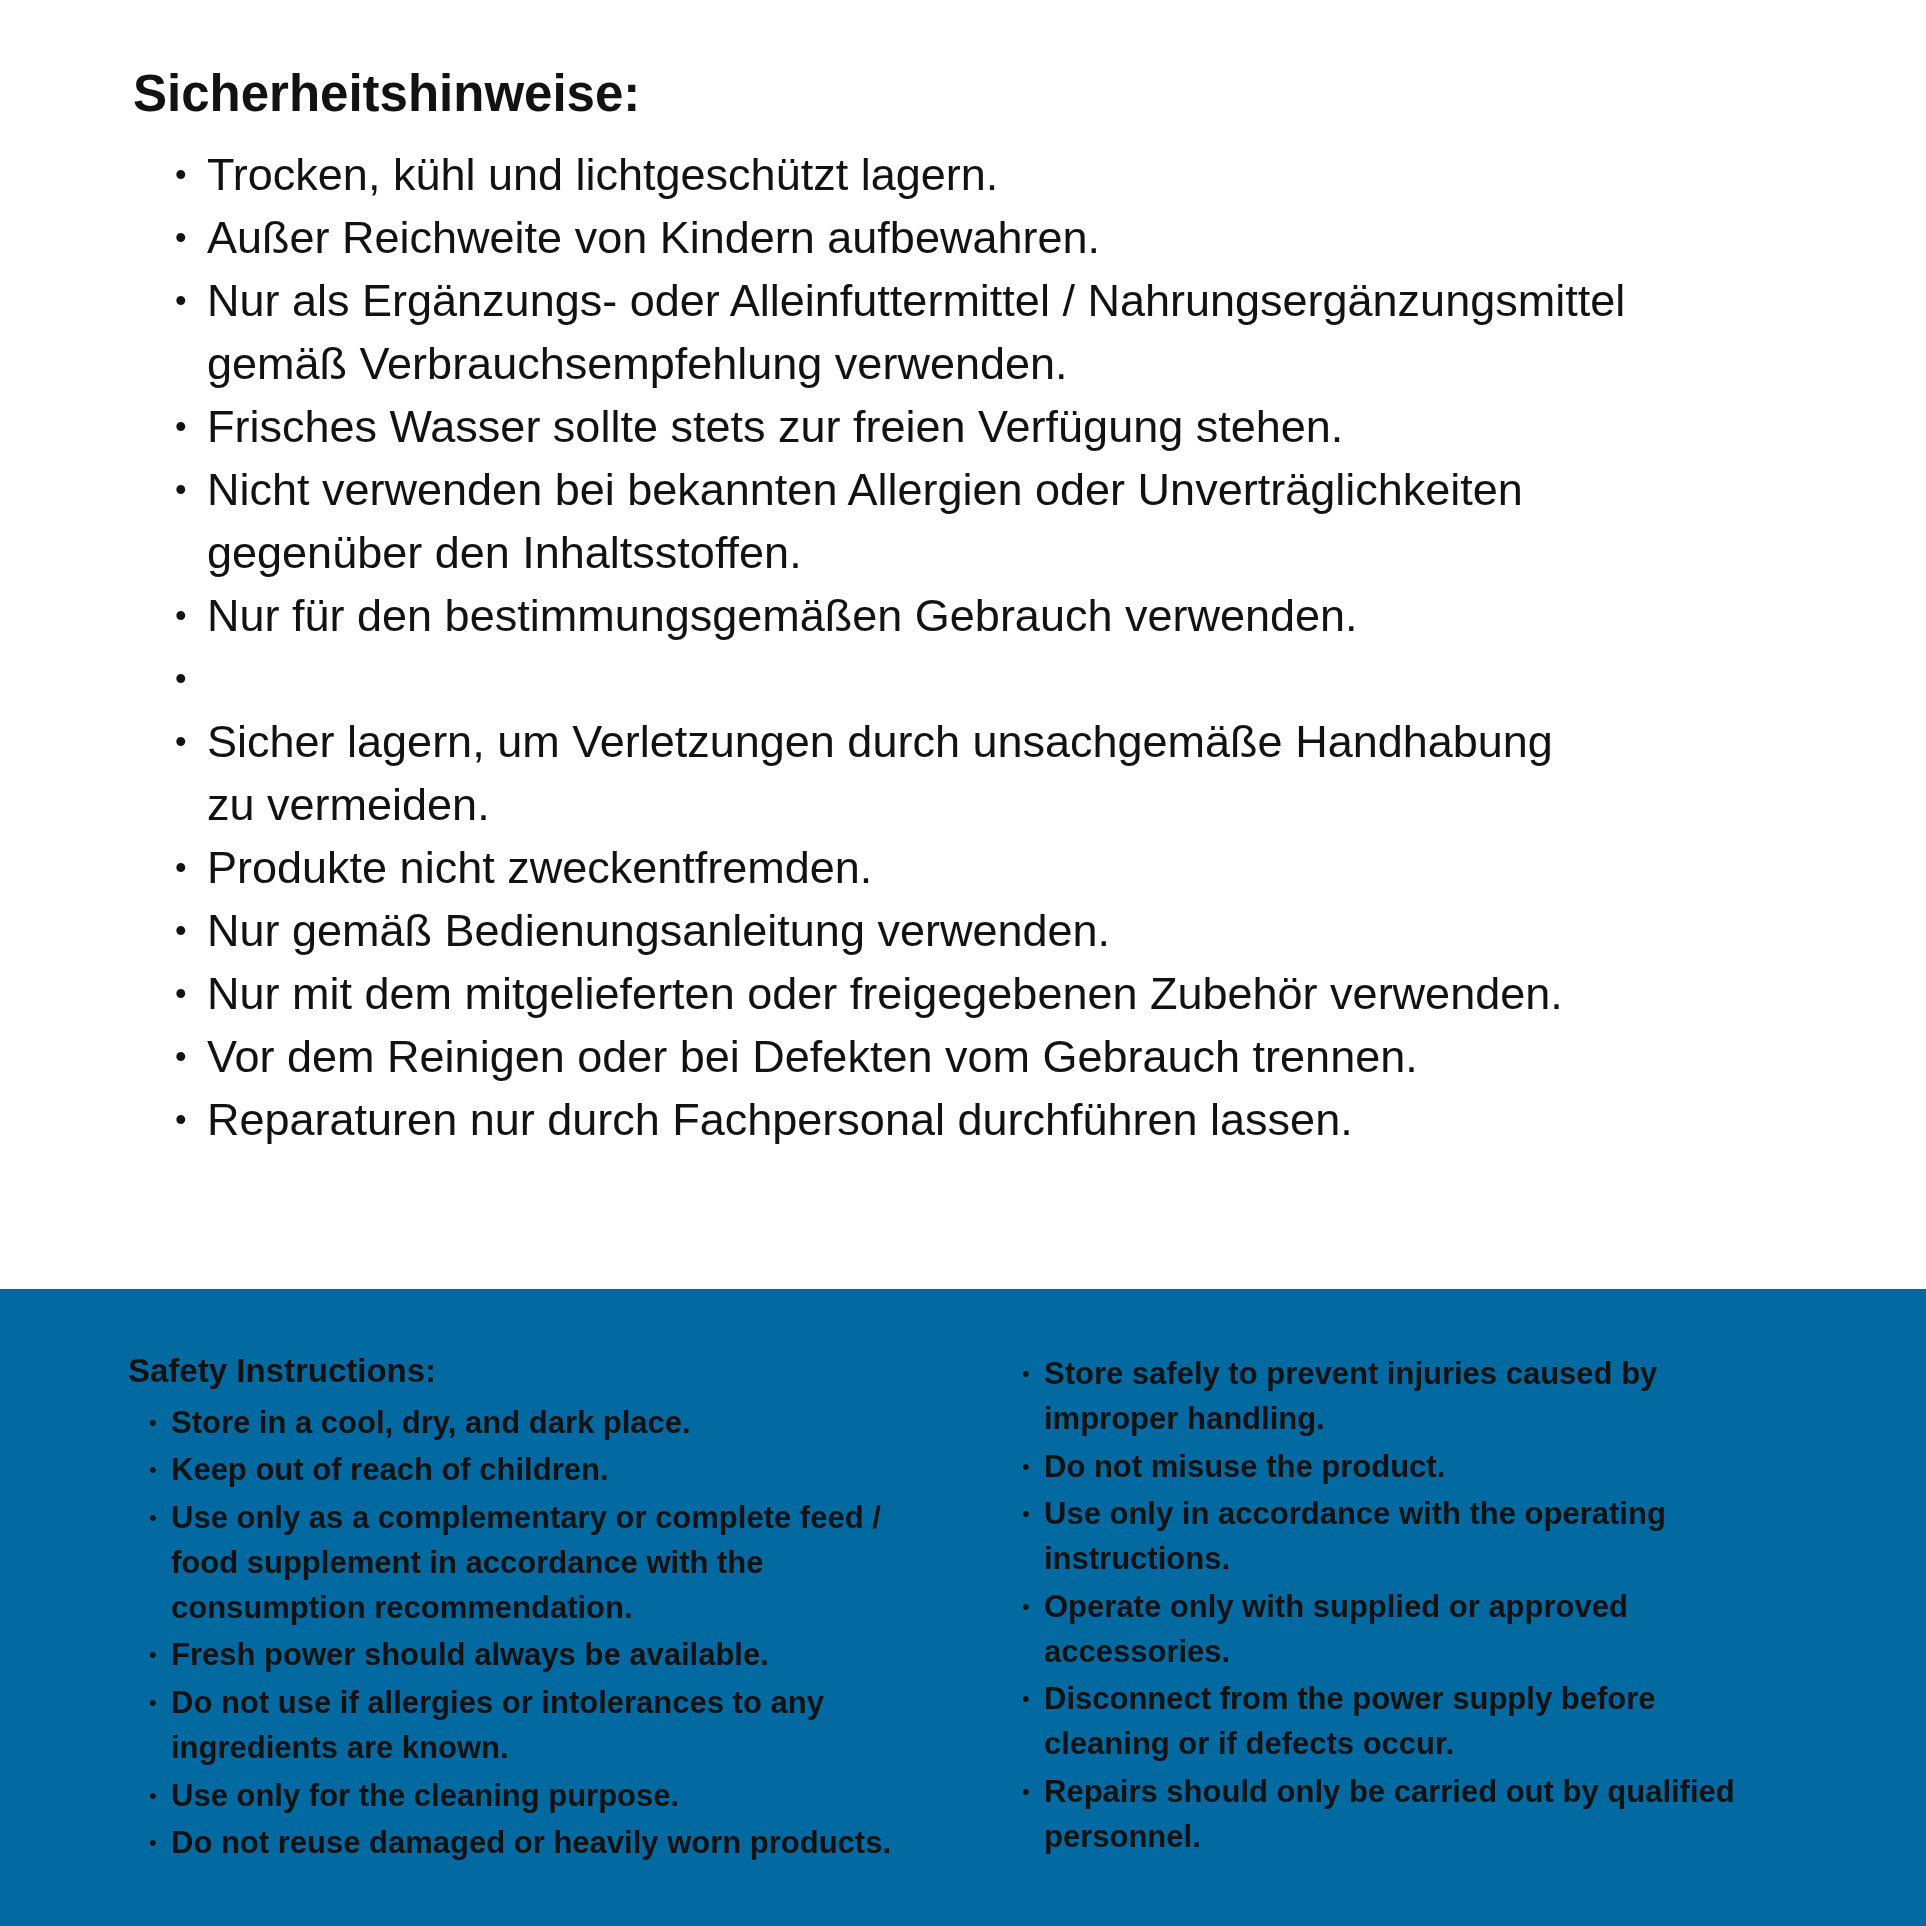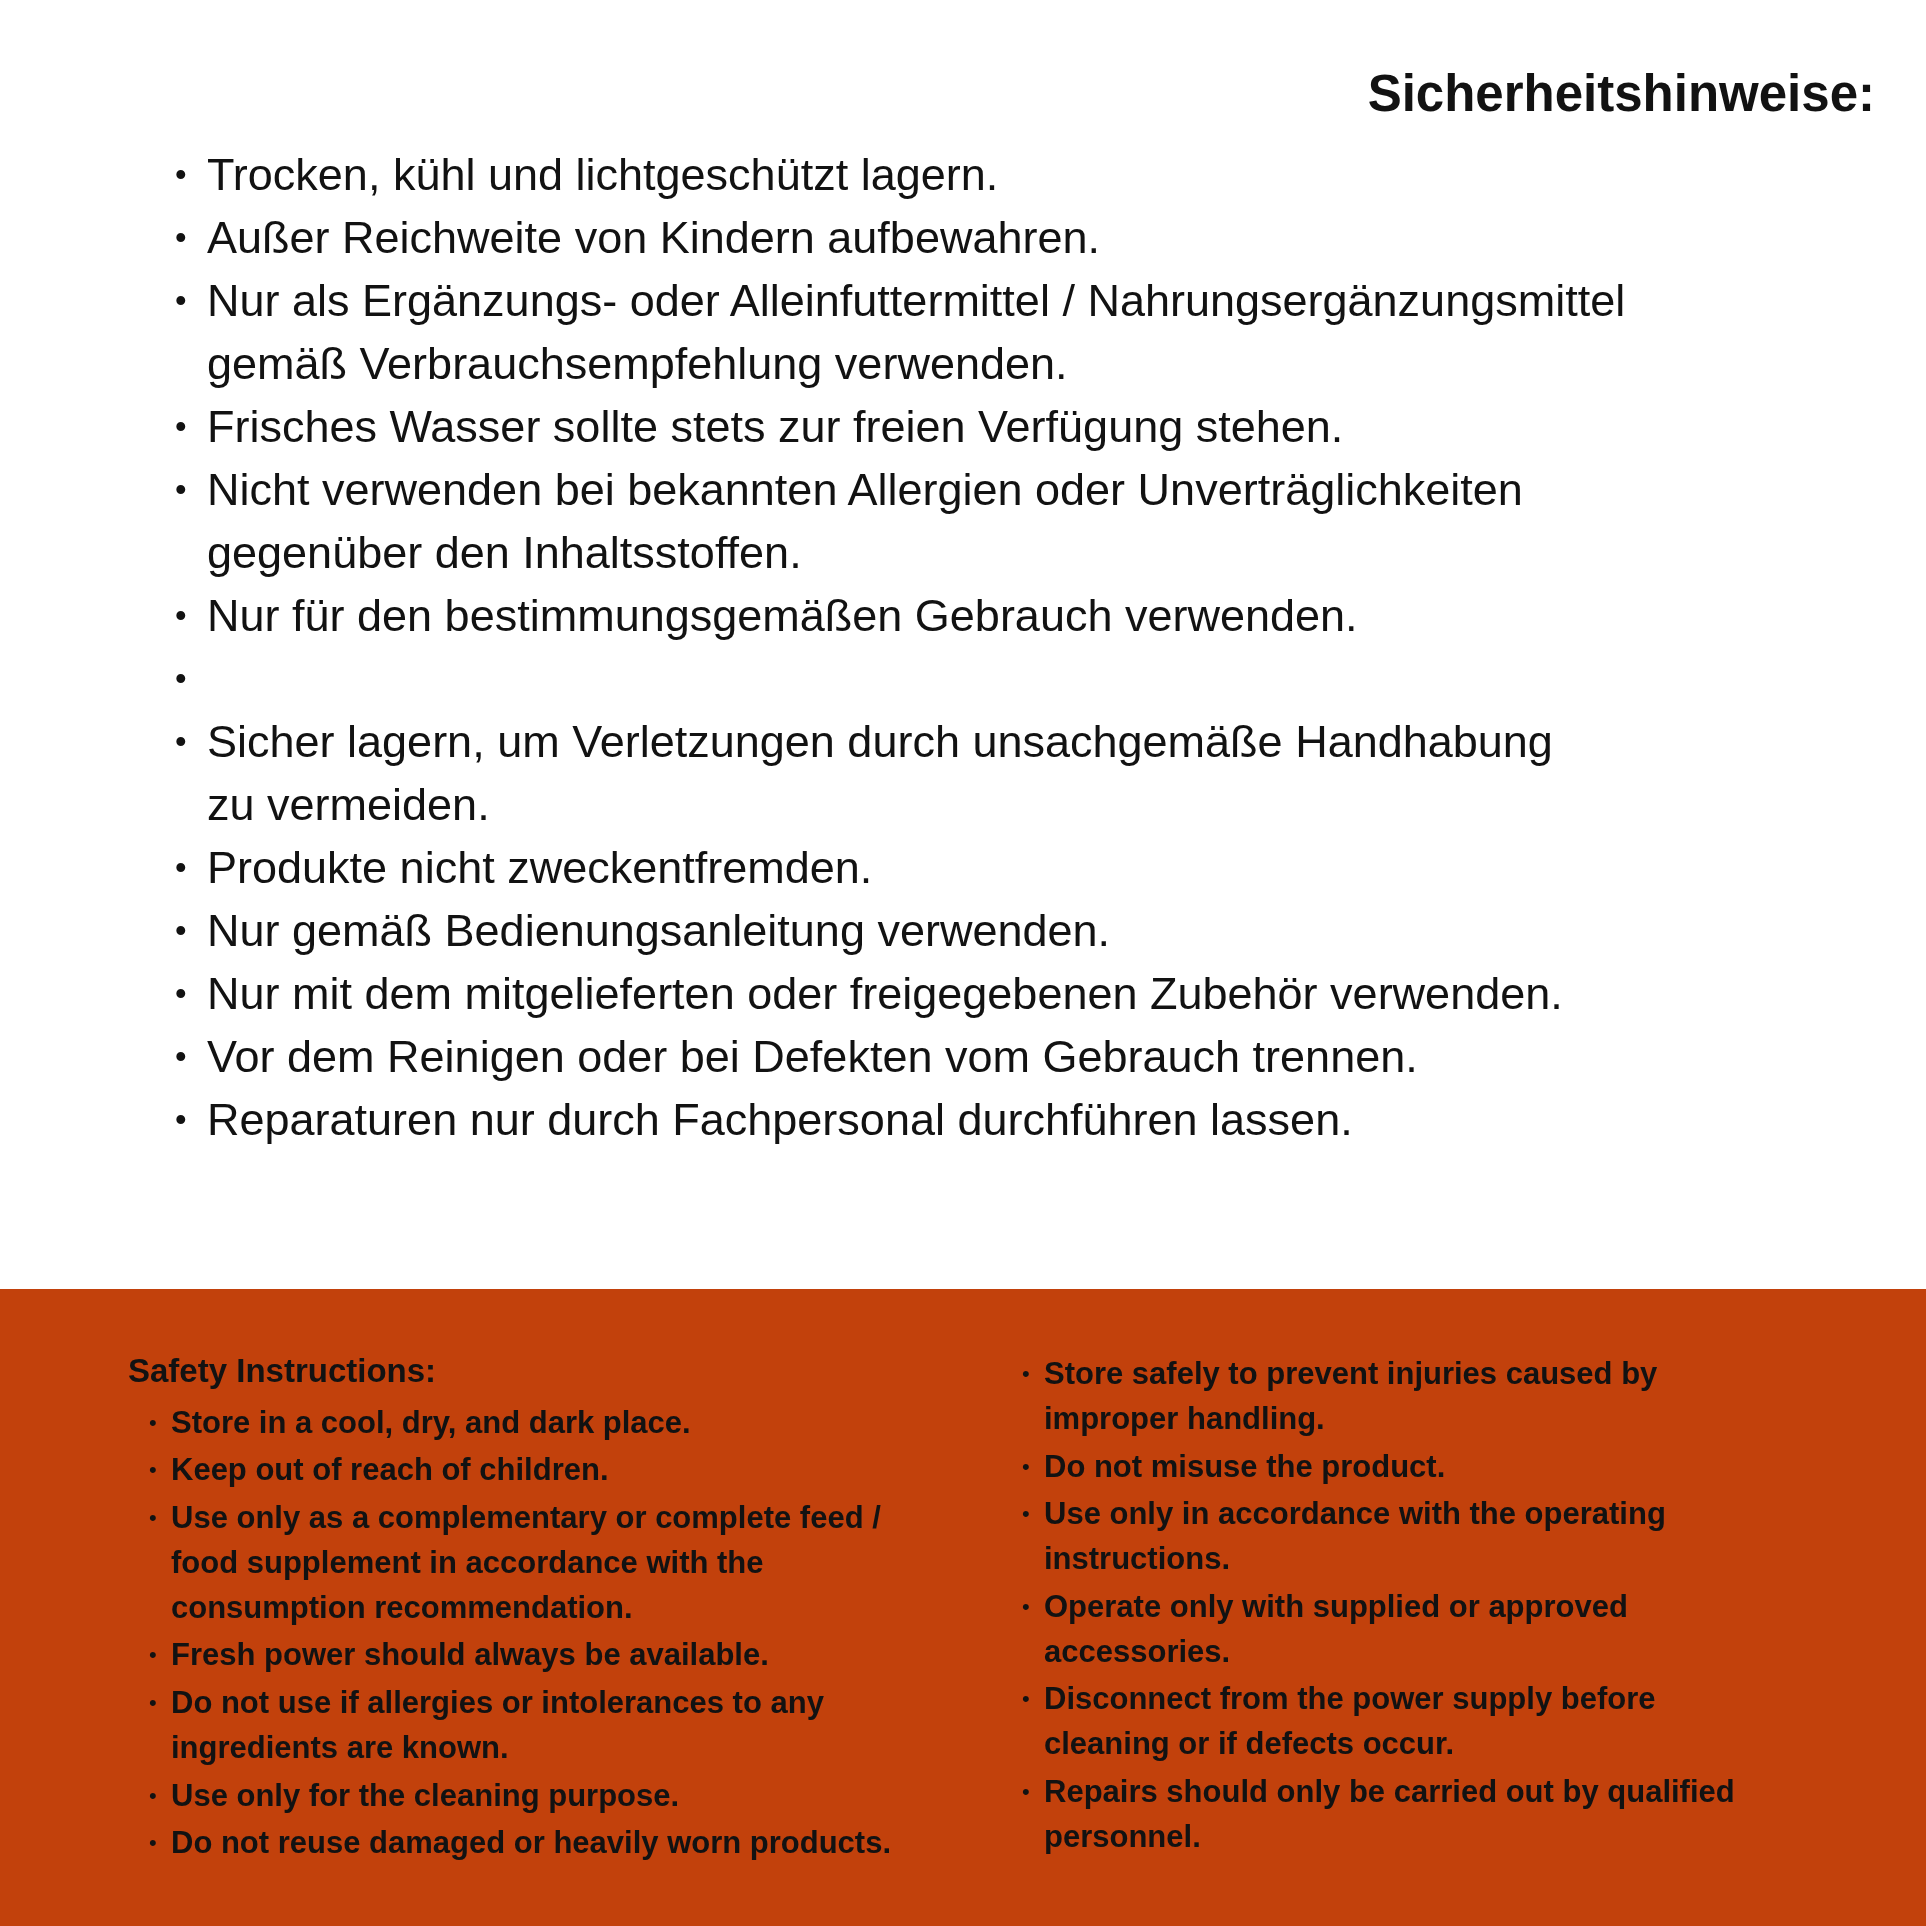--- a/index.html
+++ b/index.html
@@ -21,42 +21,41 @@
     height: 1289px;
     box-sizing: border-box;
     padding: 68px 51px 0 133px;
     background: #ffffff;
   }
   .de h1 {
     margin: 0;
     font-size: 51px;
     line-height: 51px;
     font-weight: bold;
-    text-align: right;
   }
   .de-list {
     list-style: none;
     margin: 24.4px 0 0 0;
     padding: 0 0 0 42px;
     font-size: 45px;
     line-height: 63px;
   }
   .de-list li { display: flex; }
   .de-list .bullet {
     flex: 0 0 32px;
     font-size: 33px;
     line-height: 63px;
   }
   .de-list .txt { white-space: pre-line; }
 
   
   .en {
     height: 638px;
     box-sizing: border-box;
-    background: #c2410c;
+    background: #0369a1;
     display: flex;
     padding: 62px 39px 0 128px;
   }
   .col-left { flex: 0 0 894px; }
   .col-right { flex: 1; }
   .en h2 {
     margin: 0 0 9.6px 0;
     font-size: 33px;
     line-height: 39px;
     font-weight: bold;

